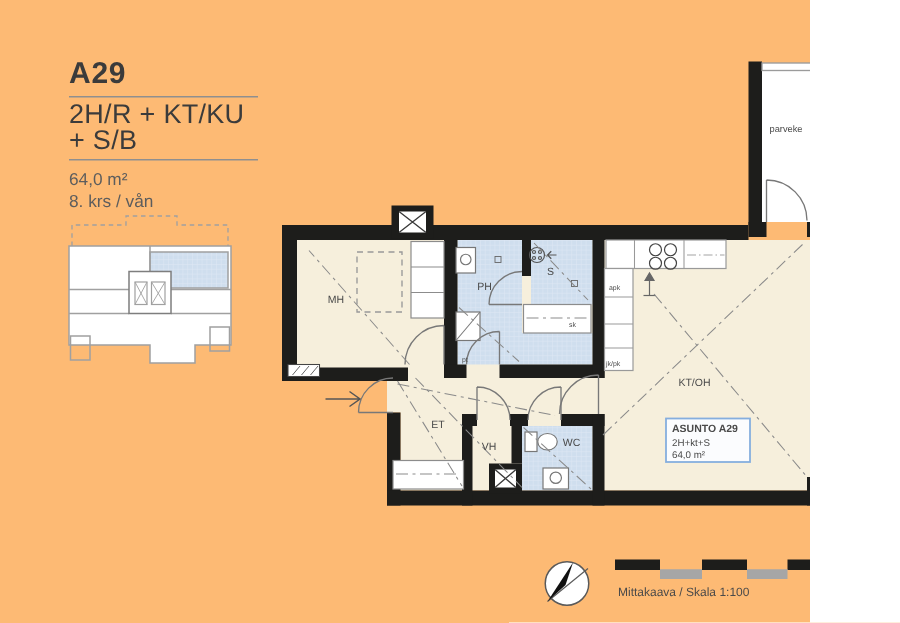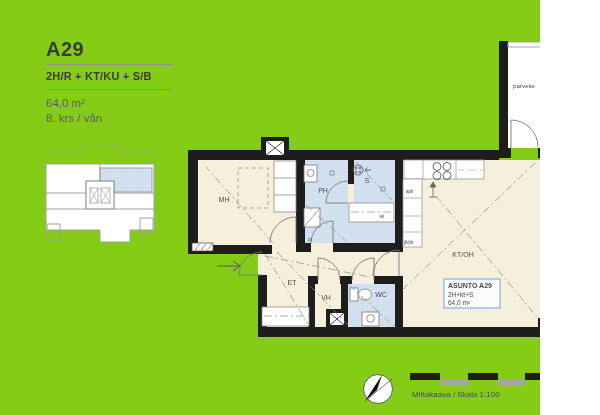--- a/index.html
+++ b/index.html
@@ -1,21 +1,21 @@
 <!DOCTYPE html>
 <html><head>
 <meta charset="utf-8">
 <style>
   html,body{margin:0;padding:0;background:#fff;}
-  .canvas{position:relative;width:540px;height:415px;background:#84cc16;overflow:hidden;
+  .canvas{position:relative;width:540px;height:415px;background:#fdba74;overflow:hidden;
           font-family:"Liberation Sans",sans-serif;}
   .hdr{position:absolute;left:46px;top:38px;width:132px;color:#3b3b3b;}
   .hdr .title{font-size:20px;font-weight:bold;letter-spacing:0.5px;line-height:22px;}
   .hdr .rule{height:1px;background:#8f8f8f;margin:4px 0 3px 0;width:126px;}
-  .hdr .subtitle{font-size:11px;font-weight:bold;letter-spacing:0.2px;line-height:17px;}
+  .hdr .subtitle{font-size:18px;font-weight:normal;letter-spacing:0.2px;line-height:17px;}
   .hdr .meta{font-size:11.5px;color:#5d5d5d;line-height:15px;margin-top:6px;}
   svg{position:absolute;left:0;top:0;}
   text{font-family:"Liberation Sans",sans-serif;fill:#4a4a4a;}
 </style>
 </head>
 <body>
 
 <div class="canvas">
 
   <div class="hdr">

